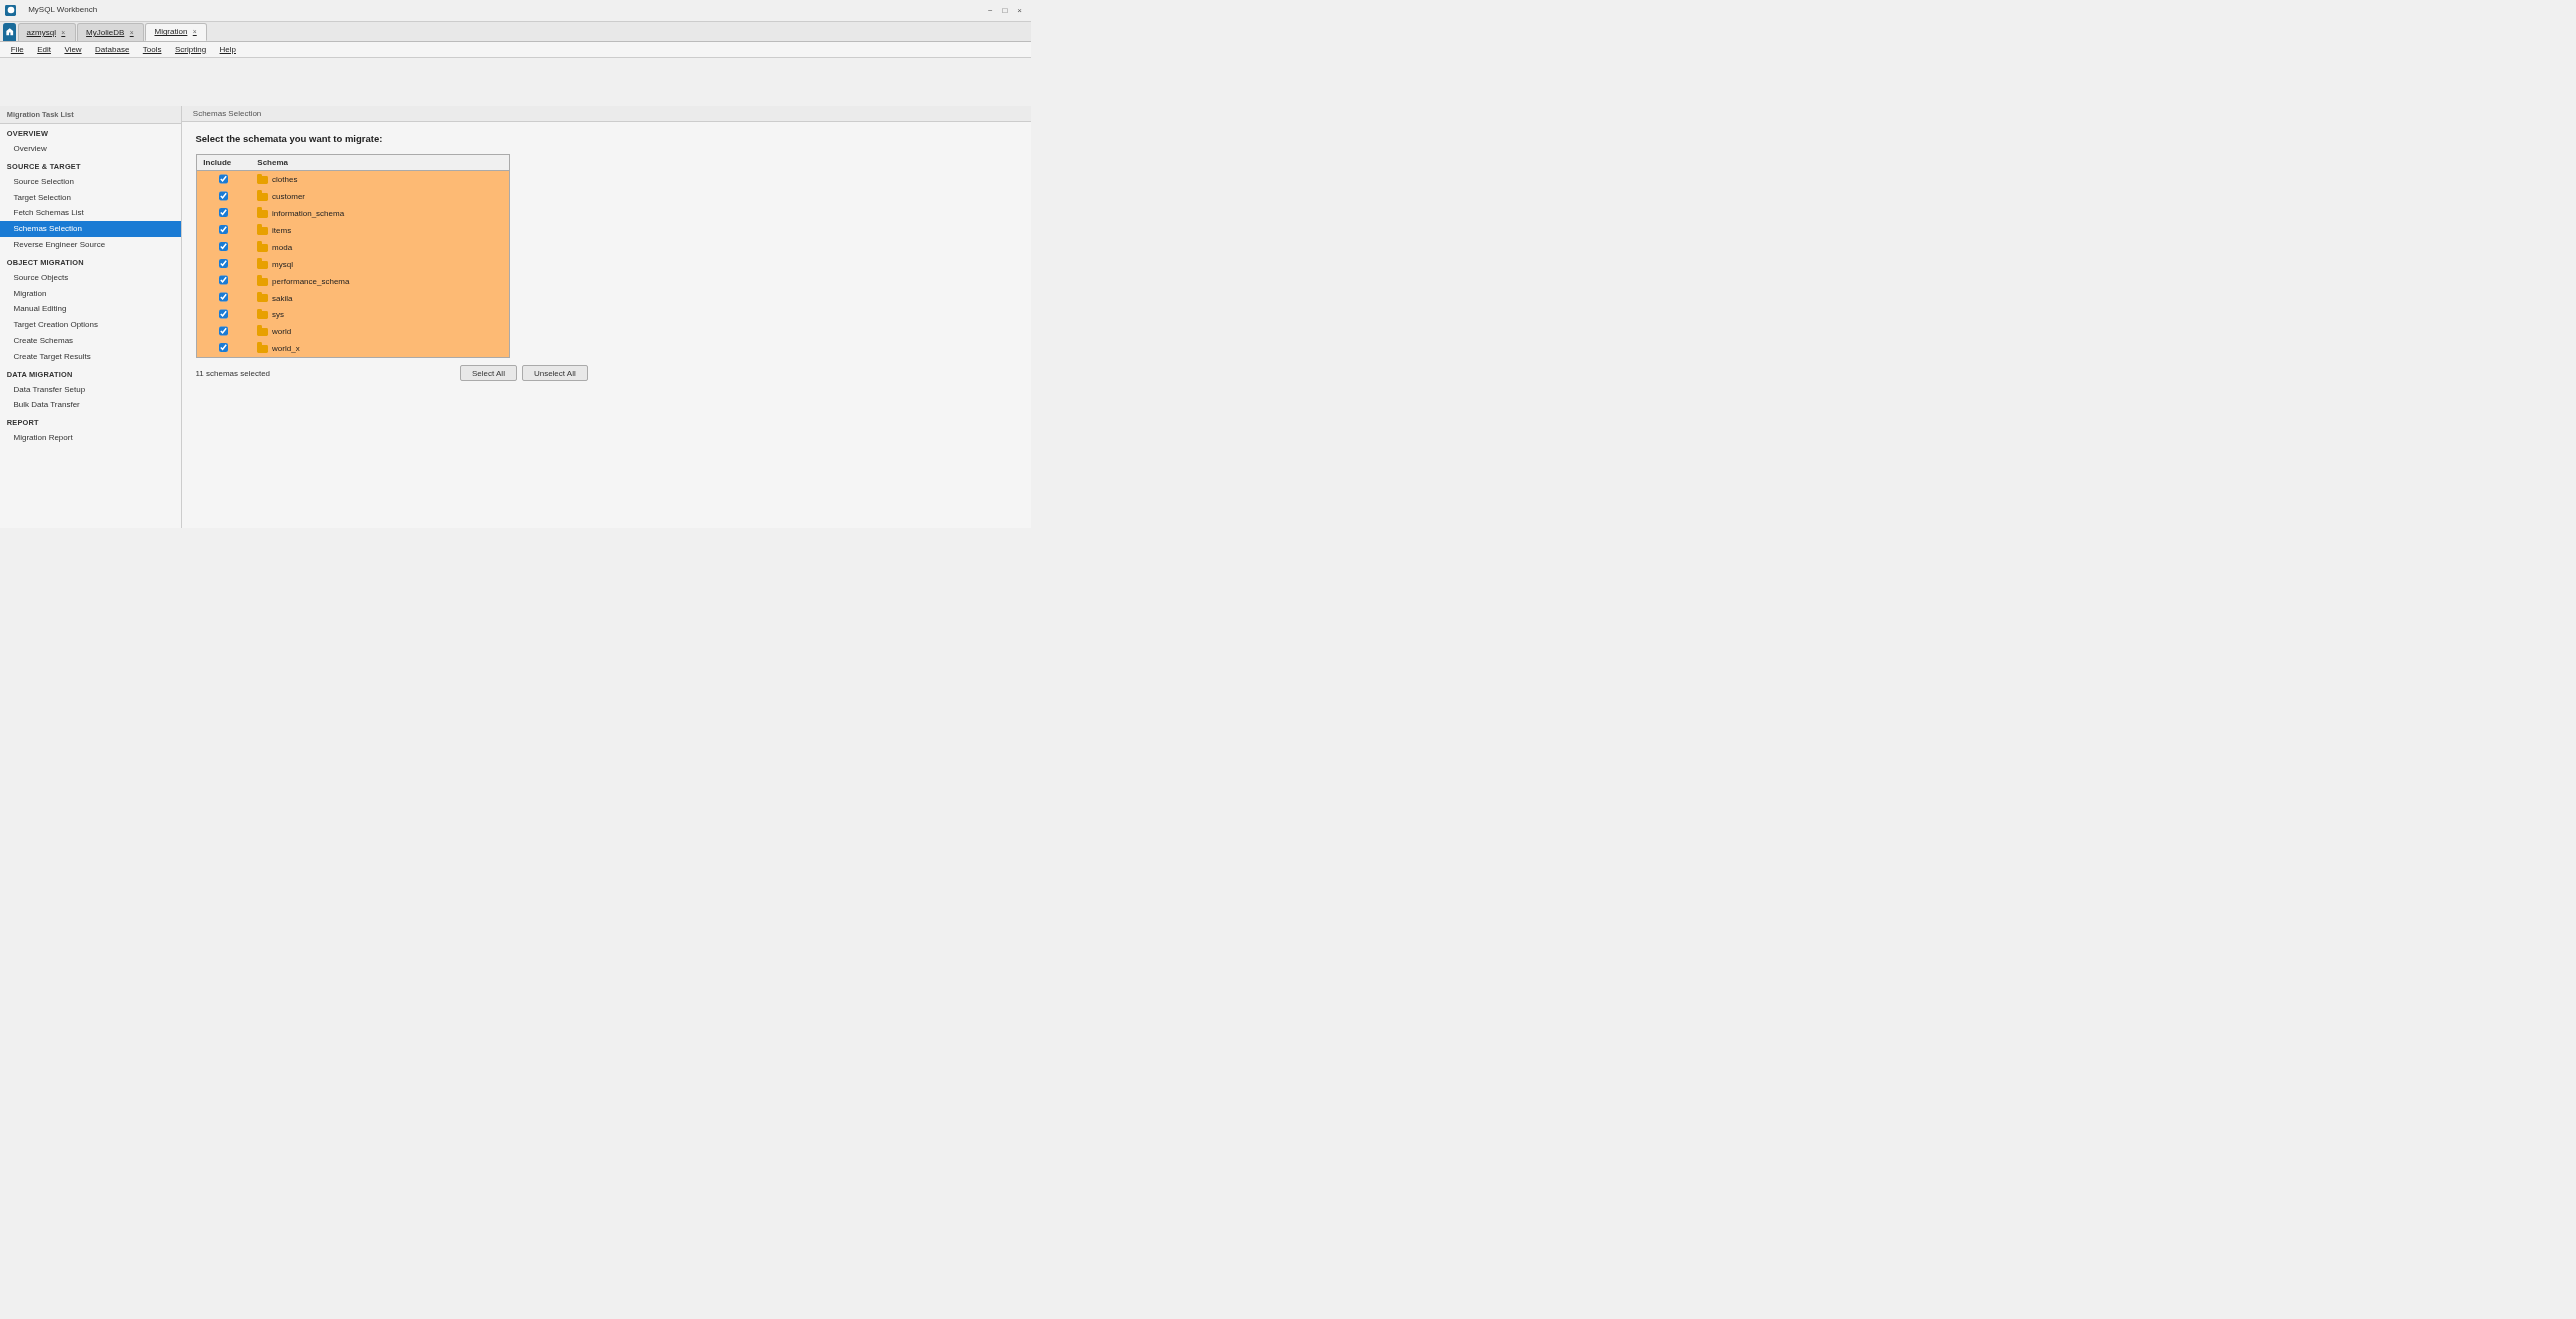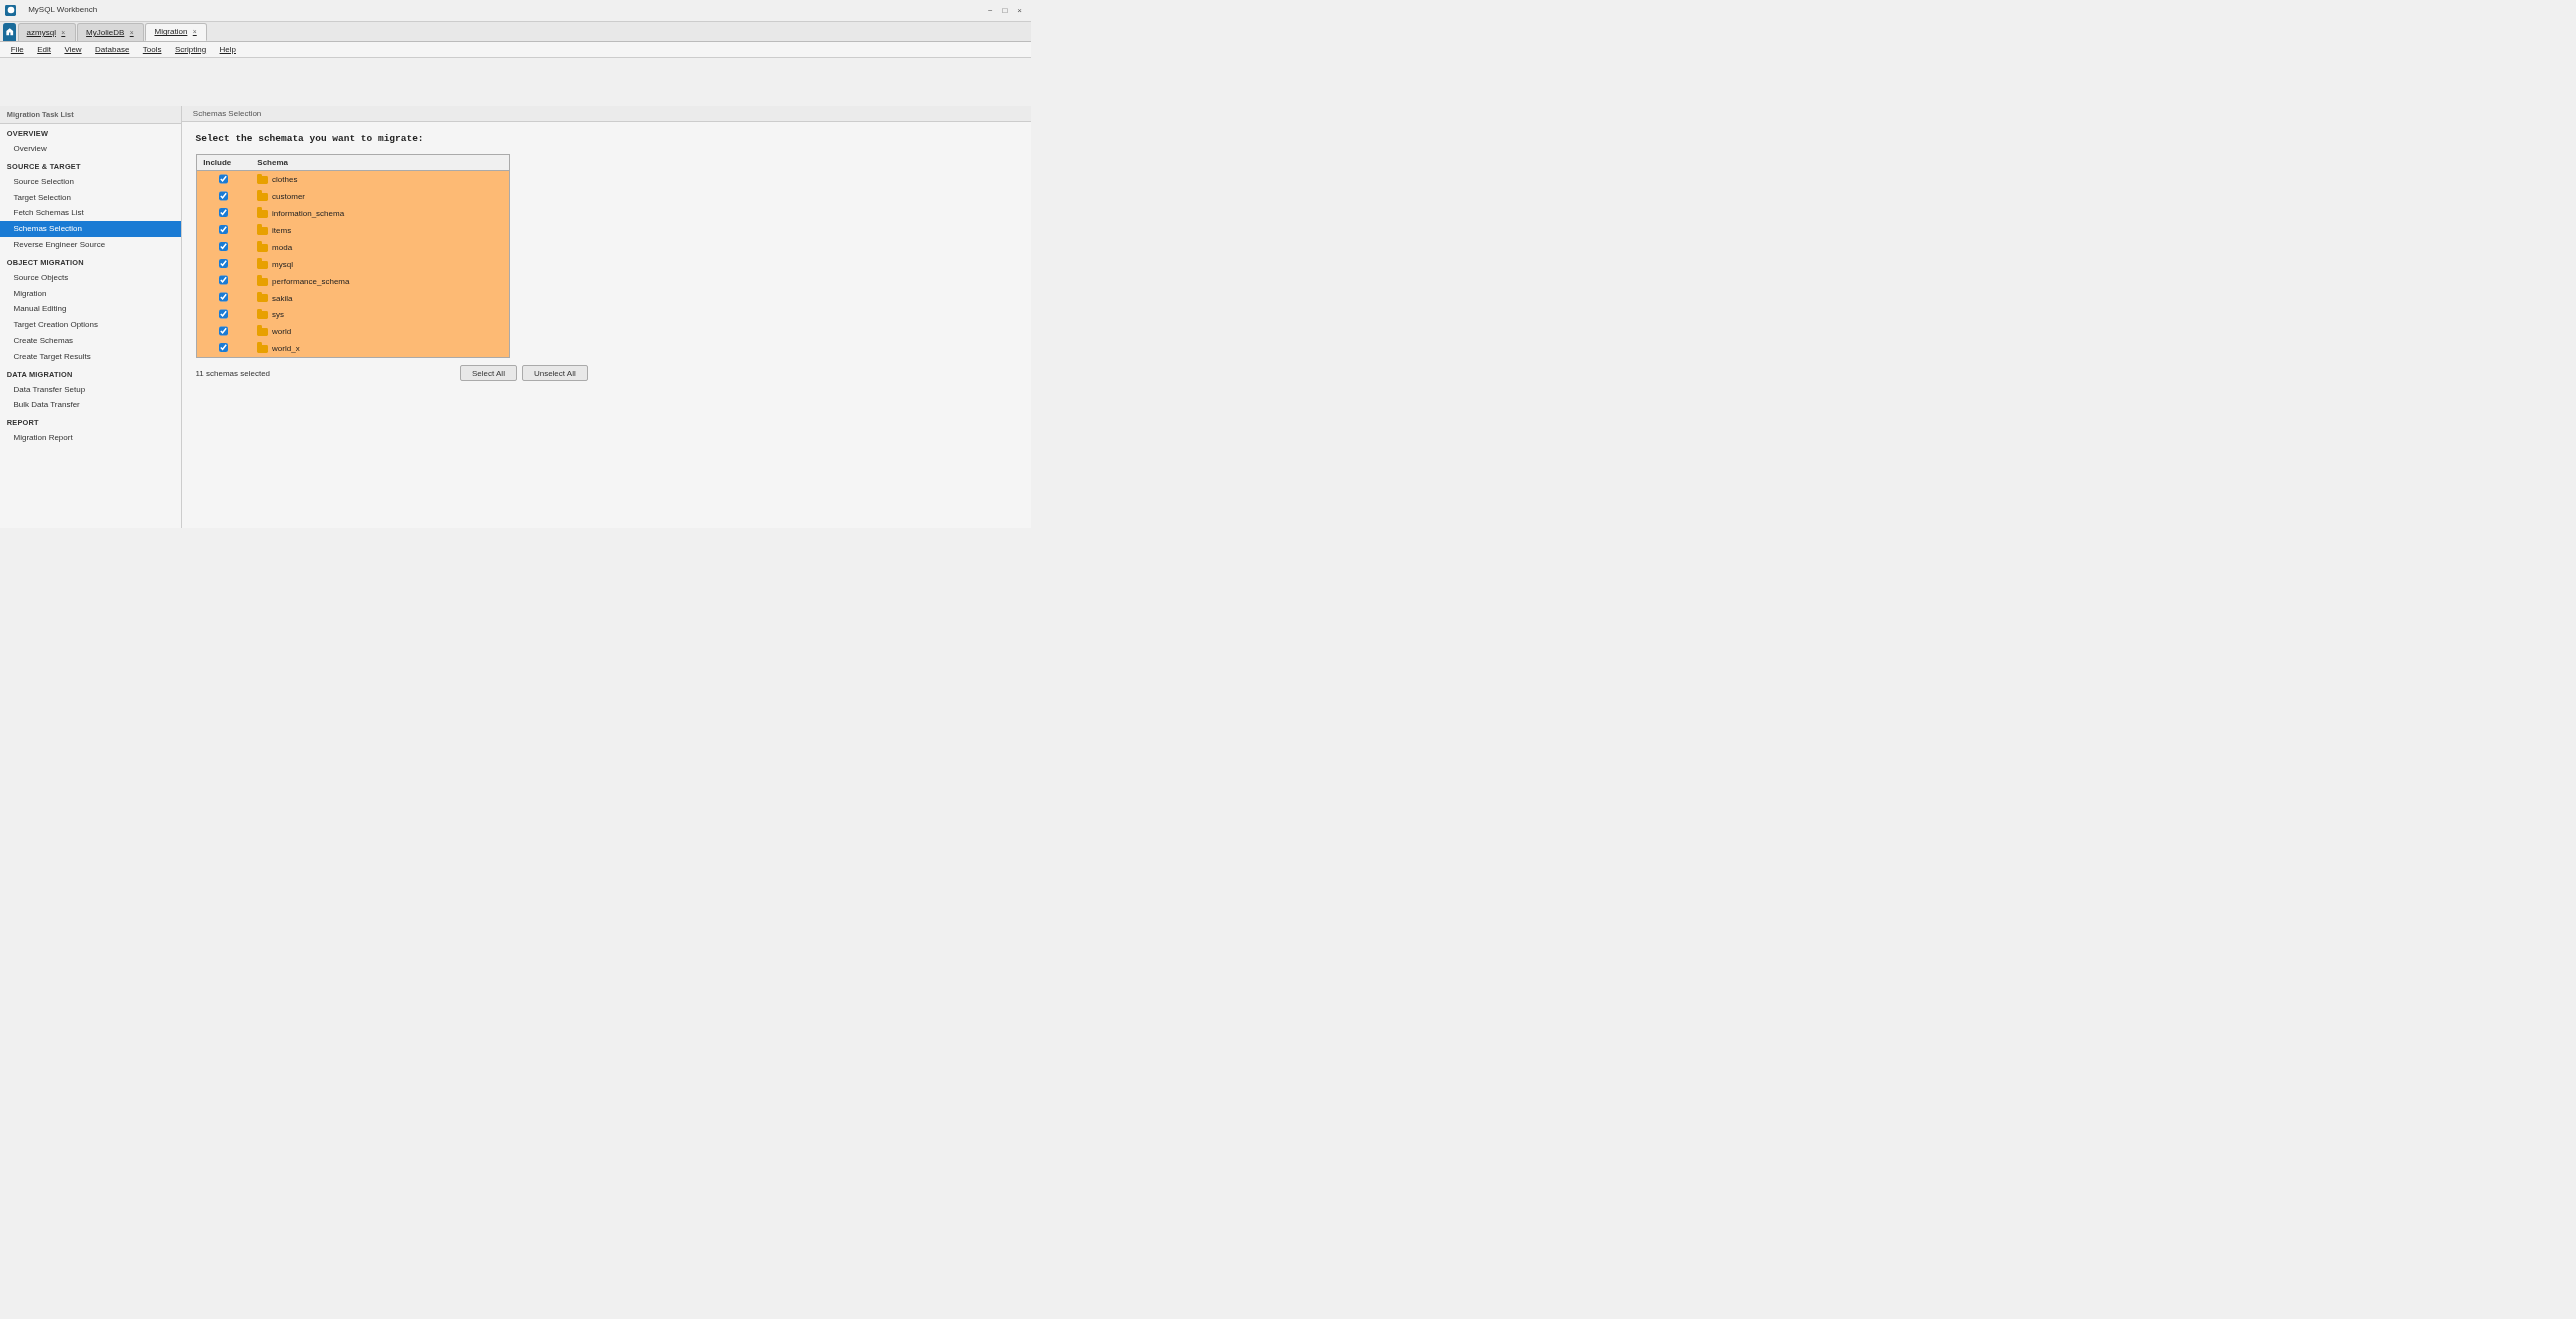--- a/index.html
+++ b/index.html
@@ -177,21 +177,20 @@
     .content-body {
       flex: 1;
       padding: 10.8px 13.5px;
       overflow-y: auto;
     }
     .content-title {
       font-size: 9.5px;
       font-weight: bold;
       color: #222;
       margin-bottom: 9.5px;
-      font-family: Liberation Mono, monospace;
     }
 
     
     .schema-table-wrapper {
       border: 0.7px solid #aaa;
       background: #fdba74;
       width: 314px;
       min-height: 176px;
       max-height: 311px;
       overflow-y: auto;

